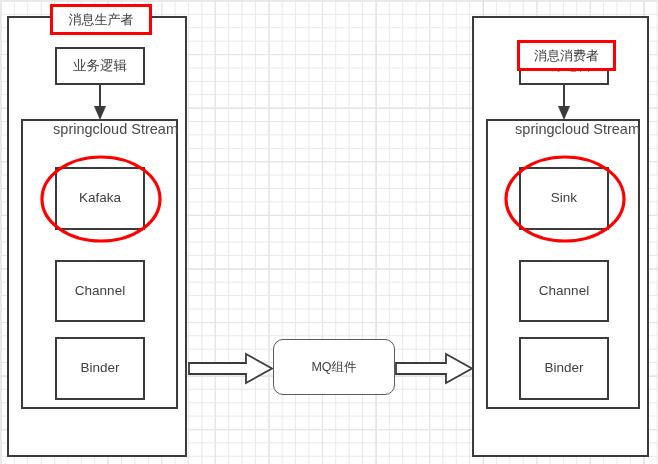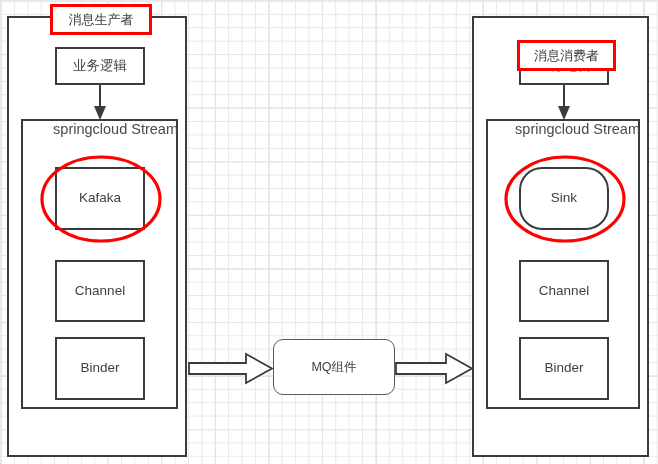--- a/index.html
+++ b/index.html
@@ -142,21 +142,21 @@
   <div class="box unit-box cjk" style="left:519px;top:47px;width:90px;height:38px;">业务逻辑</div>
 
   <svg class="varrow" style="left:556px;top:84px;" width="16" height="37" viewBox="0 0 16 37">
     <line x1="8" y1="0" x2="8" y2="25" stroke="#3b3b3b" stroke-width="2"></line>
     <polygon points="8,36 2,22 14,22" fill="#3b3b3b"></polygon>
   </svg>
 
   <div class="box stream-panel" style="left:486px;top:119px;width:154px;height:290px;"></div>
   <div class="stream-label" style="left:486px;top:121px;width:154px;">springcloud Stream</div>
 
-  <div class="box unit-box" style="left:519px;top:167px;width:90px;height:63px;border-radius:23px;">Sink</div>
+  <div class="box unit-box" style="left:519px;top:167px;width:90px;height:63px;">Sink</div>
 
   <svg class="red-ellipse" style="left:502px;top:152px;" width="126" height="95" viewBox="0 0 126 95">
     <ellipse cx="63" cy="47" rx="59" ry="42" fill="none" stroke="#ff0000" stroke-width="3.2"></ellipse>
   </svg>
 
   <div class="box unit-box" style="left:519px;top:260px;width:90px;height:62px;">Channel</div>
 
   <div class="box unit-box" style="left:519px;top:337px;width:90px;height:63px;">Binder</div>
 
 </div>

